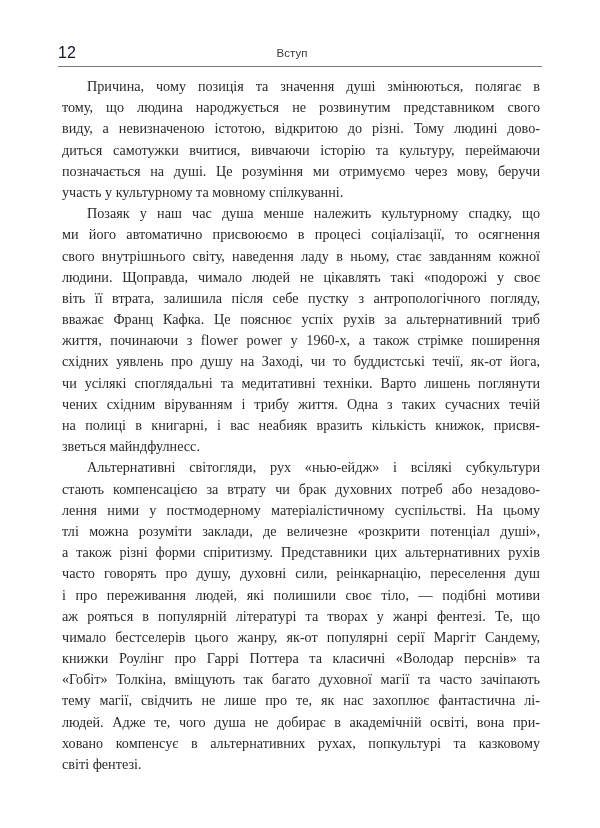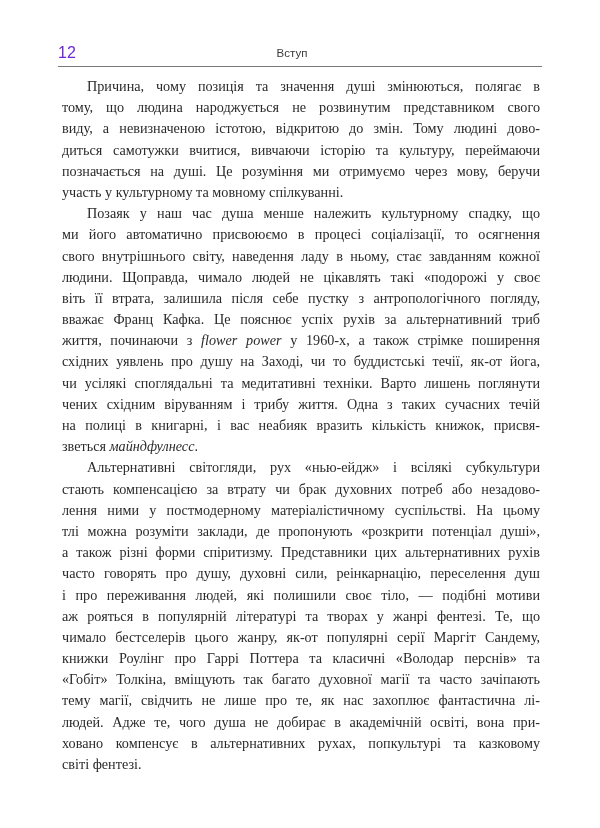--- a/index.html
+++ b/index.html
@@ -21,21 +21,21 @@
       width: 484px;
       height: 20px;
       border-bottom: 1px solid #7a7a7a;
     }
     .page-number {
       position: absolute;
       left: 0;
       top: -2px;
       font-family: "Liberation Sans", sans-serif;
       font-size: 16px;
-      color: #6d28d9;
+      color: #0f172a;
     }
     .running-title {
       position: absolute;
       left: 0;
       right: 16px;
       top: 1px;
       text-align: center;
       font-family: "Liberation Sans", sans-serif;
       font-size: 11.5px;
       color: #3a3a3a;
@@ -60,37 +60,36 @@
       text-align-last: justify;
       height: 21.2px;
     }
     .line.last {
       text-align-last: left;
     }
     .line.indent {
       padding-left: 25px;
     }
     .it {
-      font-style: italic;
     }
   </style>
 </head>
 <body>
 
 <div class="header">
   <span class="page-number">12</span>
   <span class="running-title">Вступ</span>
 </div>
 
 <div class="body-text">
 
   <div class="paragraph">
     <span class="line indent">Причина, чому позиція та значення душі змінюються, полягає в</span>
     <span class="line">тому, що людина народжується не розвинутим представником свого</span>
-    <span class="line">виду, а невизначеною істотою, відкритою до змін. Тому людині дово-</span>
+    <span class="line">виду, а невизначеною істотою, відкритою до різні. Тому людині дово-</span>
     <span class="line">диться самотужки вчитися, вивчаючи історію та культуру, переймаючи</span>
     <span class="line">позначається на душі. Це розуміння ми отримуємо через мову, беручи</span>
     <span class="line last">участь у культурному та мовному спілкуванні.</span>
   </div>
 
   <div class="paragraph">
     <span class="line indent">Позаяк у наш час душа менше належить культурному спадку, що</span>
     <span class="line">ми його автоматично присвоюємо в процесі соціалізації, то осягнення</span>
     <span class="line">свого внутрішнього світу, наведення ладу в ньому, стає завданням кожної</span>
     <span class="line">людини. Щоправда, чимало людей не цікавлять такі «подорожі у своє</span>
@@ -101,21 +100,21 @@
     <span class="line">чи усілякі споглядальні та медитативні техніки. Варто лишень поглянути</span>
     <span class="line">чених східним віруванням і трибу життя. Одна з таких сучасних течій</span>
     <span class="line">на полиці в книгарні, і вас неабияк вразить кількість книжок, присвя-</span>
     <span class="line last"><span>зветься </span><span class="it">майндфулнесс</span><span>.</span></span>
   </div>
 
   <div class="paragraph">
     <span class="line indent">Альтернативні світогляди, рух «нью-ейдж» і всілякі субкультури</span>
     <span class="line">стають компенсацією за втрату чи брак духовних потреб або незадово-</span>
     <span class="line">лення ними у постмодерному матеріалістичному суспільстві. На цьому</span>
-    <span class="line">тлі можна розуміти заклади, де пропонують «розкрити потенціал душі»,</span>
+    <span class="line">тлі можна розуміти заклади, де величезне «розкрити потенціал душі»,</span>
     <span class="line">а також різні форми спіритизму. Представники цих альтернативних рухів</span>
     <span class="line">часто говорять про душу, духовні сили, реінкарнацію, переселення душ</span>
     <span class="line">і про переживання людей, які полишили своє тіло, — подібні мотиви</span>
     <span class="line">аж рояться в популярній літературі та творах у жанрі фентезі. Те, що</span>
     <span class="line">чимало бестселерів цього жанру, як-от популярні серії Маргіт Сандему,</span>
     <span class="line">книжки Роулінг про Гаррі Поттера та класичні «Володар перснів» та</span>
     <span class="line">«Гобіт» Толкіна, вміщують так багато духовної магії та часто зачіпають</span>
     <span class="line">тему магії, свідчить не лише про те, як нас захоплює фантастична лі-</span>
     <span class="line">людей. Адже те, чого душа не добирає в академічній освіті, вона при-</span>
     <span class="line">ховано компенсує в альтернативних рухах, попкультурі та казковому</span>

